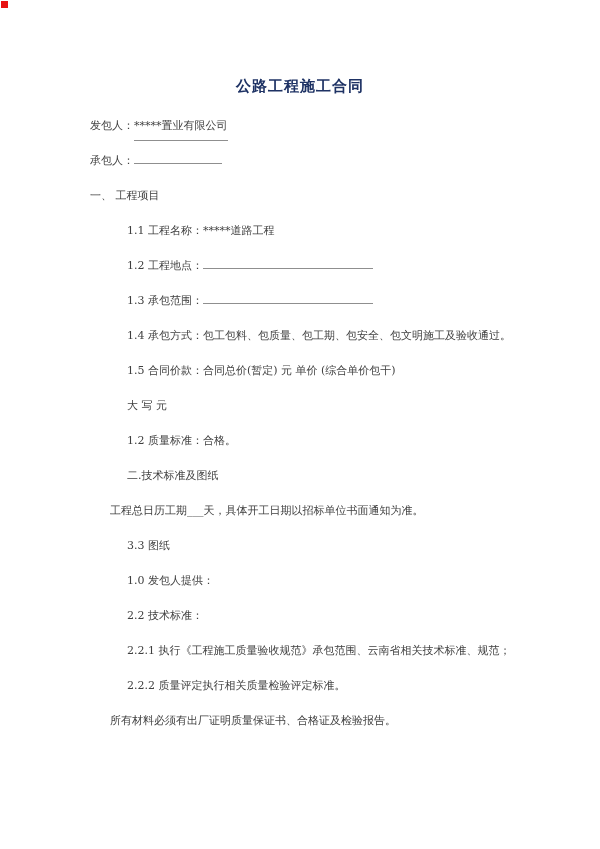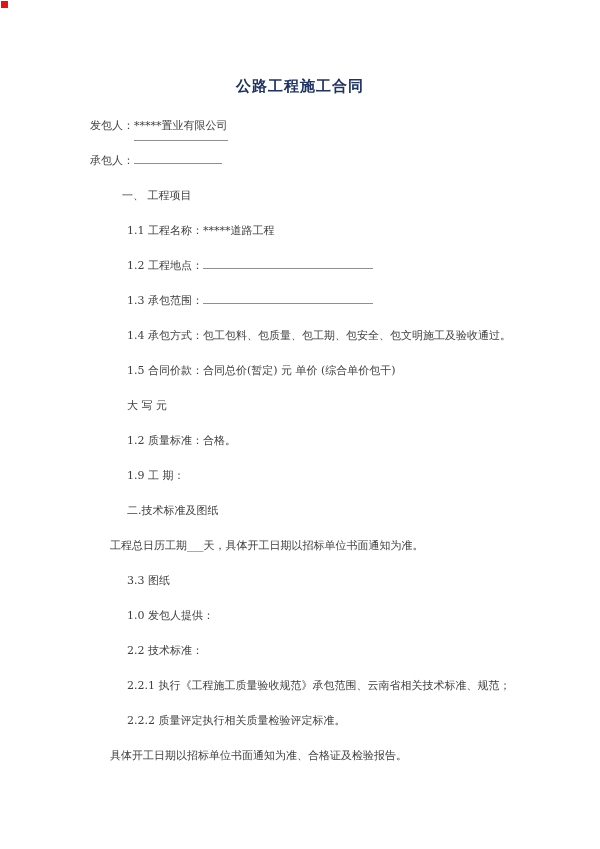--- a/index.html
+++ b/index.html
@@ -35,21 +35,21 @@
     letter-spacing: 1px;
     line-height: 24px;
   }
   .line {
     font-size: 11px;
     line-height: 20px;
     color: #3f3f3f;
     margin: 0 0 15px 0;
     white-space: nowrap;
   }
-  .ind-b { margin-left: 32px; }
+  .ind-b { }
   .ind-c { margin-left: 37px; }
   .ind-d { margin-left: 20px; }
   .u-value {
     border-bottom: 1px solid #8f8f8f;
     padding-bottom: 8px;
   }
   .blank {
     display: inline-block;
     border-bottom: 1px solid #8f8f8f;
     height: 11px;
@@ -81,32 +81,31 @@
     <p class="line ind-c"><span>1.3 承包范围：</span><span class="blank blank-long"></span></p>
 
     <p class="line ind-c">1.4 承包方式：包工包料、包质量、包工期、包安全、包文明施工及验收通过。</p>
 
     <p class="line ind-c">1.5 合同价款：合同总价(暂定)  元  单价 (综合单价包干)</p>
 
     <p class="line ind-c">大 写  元</p>
 
     <p class="line ind-c">1.2 质量标准：合格。</p>
 
-    <p class="line ind-c">1.9 工  期：</p>
 
     <p class="line ind-c">二.技术标准及图纸</p>
 
     <p class="line ind-d">工程总日历工期___天，具体开工日期以招标单位书面通知为准。</p>
 
     <p class="line ind-c">3.3 图纸</p>
 
     <p class="line ind-c">1.0 发包人提供：</p>
 
     <p class="line ind-c">2.2 技术标准：</p>
 
     <p class="line ind-c">2.2.1 执行《工程施工质量验收规范》承包范围、云南省相关技术标准、规范；</p>
 
     <p class="line ind-c">2.2.2 质量评定执行相关质量检验评定标准。</p>
 
-    <p class="line ind-d">具体开工日期以招标单位书面通知为准、合格证及检验报告。</p>
+    <p class="line ind-d">所有材料必须有出厂证明质量保证书、合格证及检验报告。</p>
 
   </div>
 </div>
 
 </body></html>

